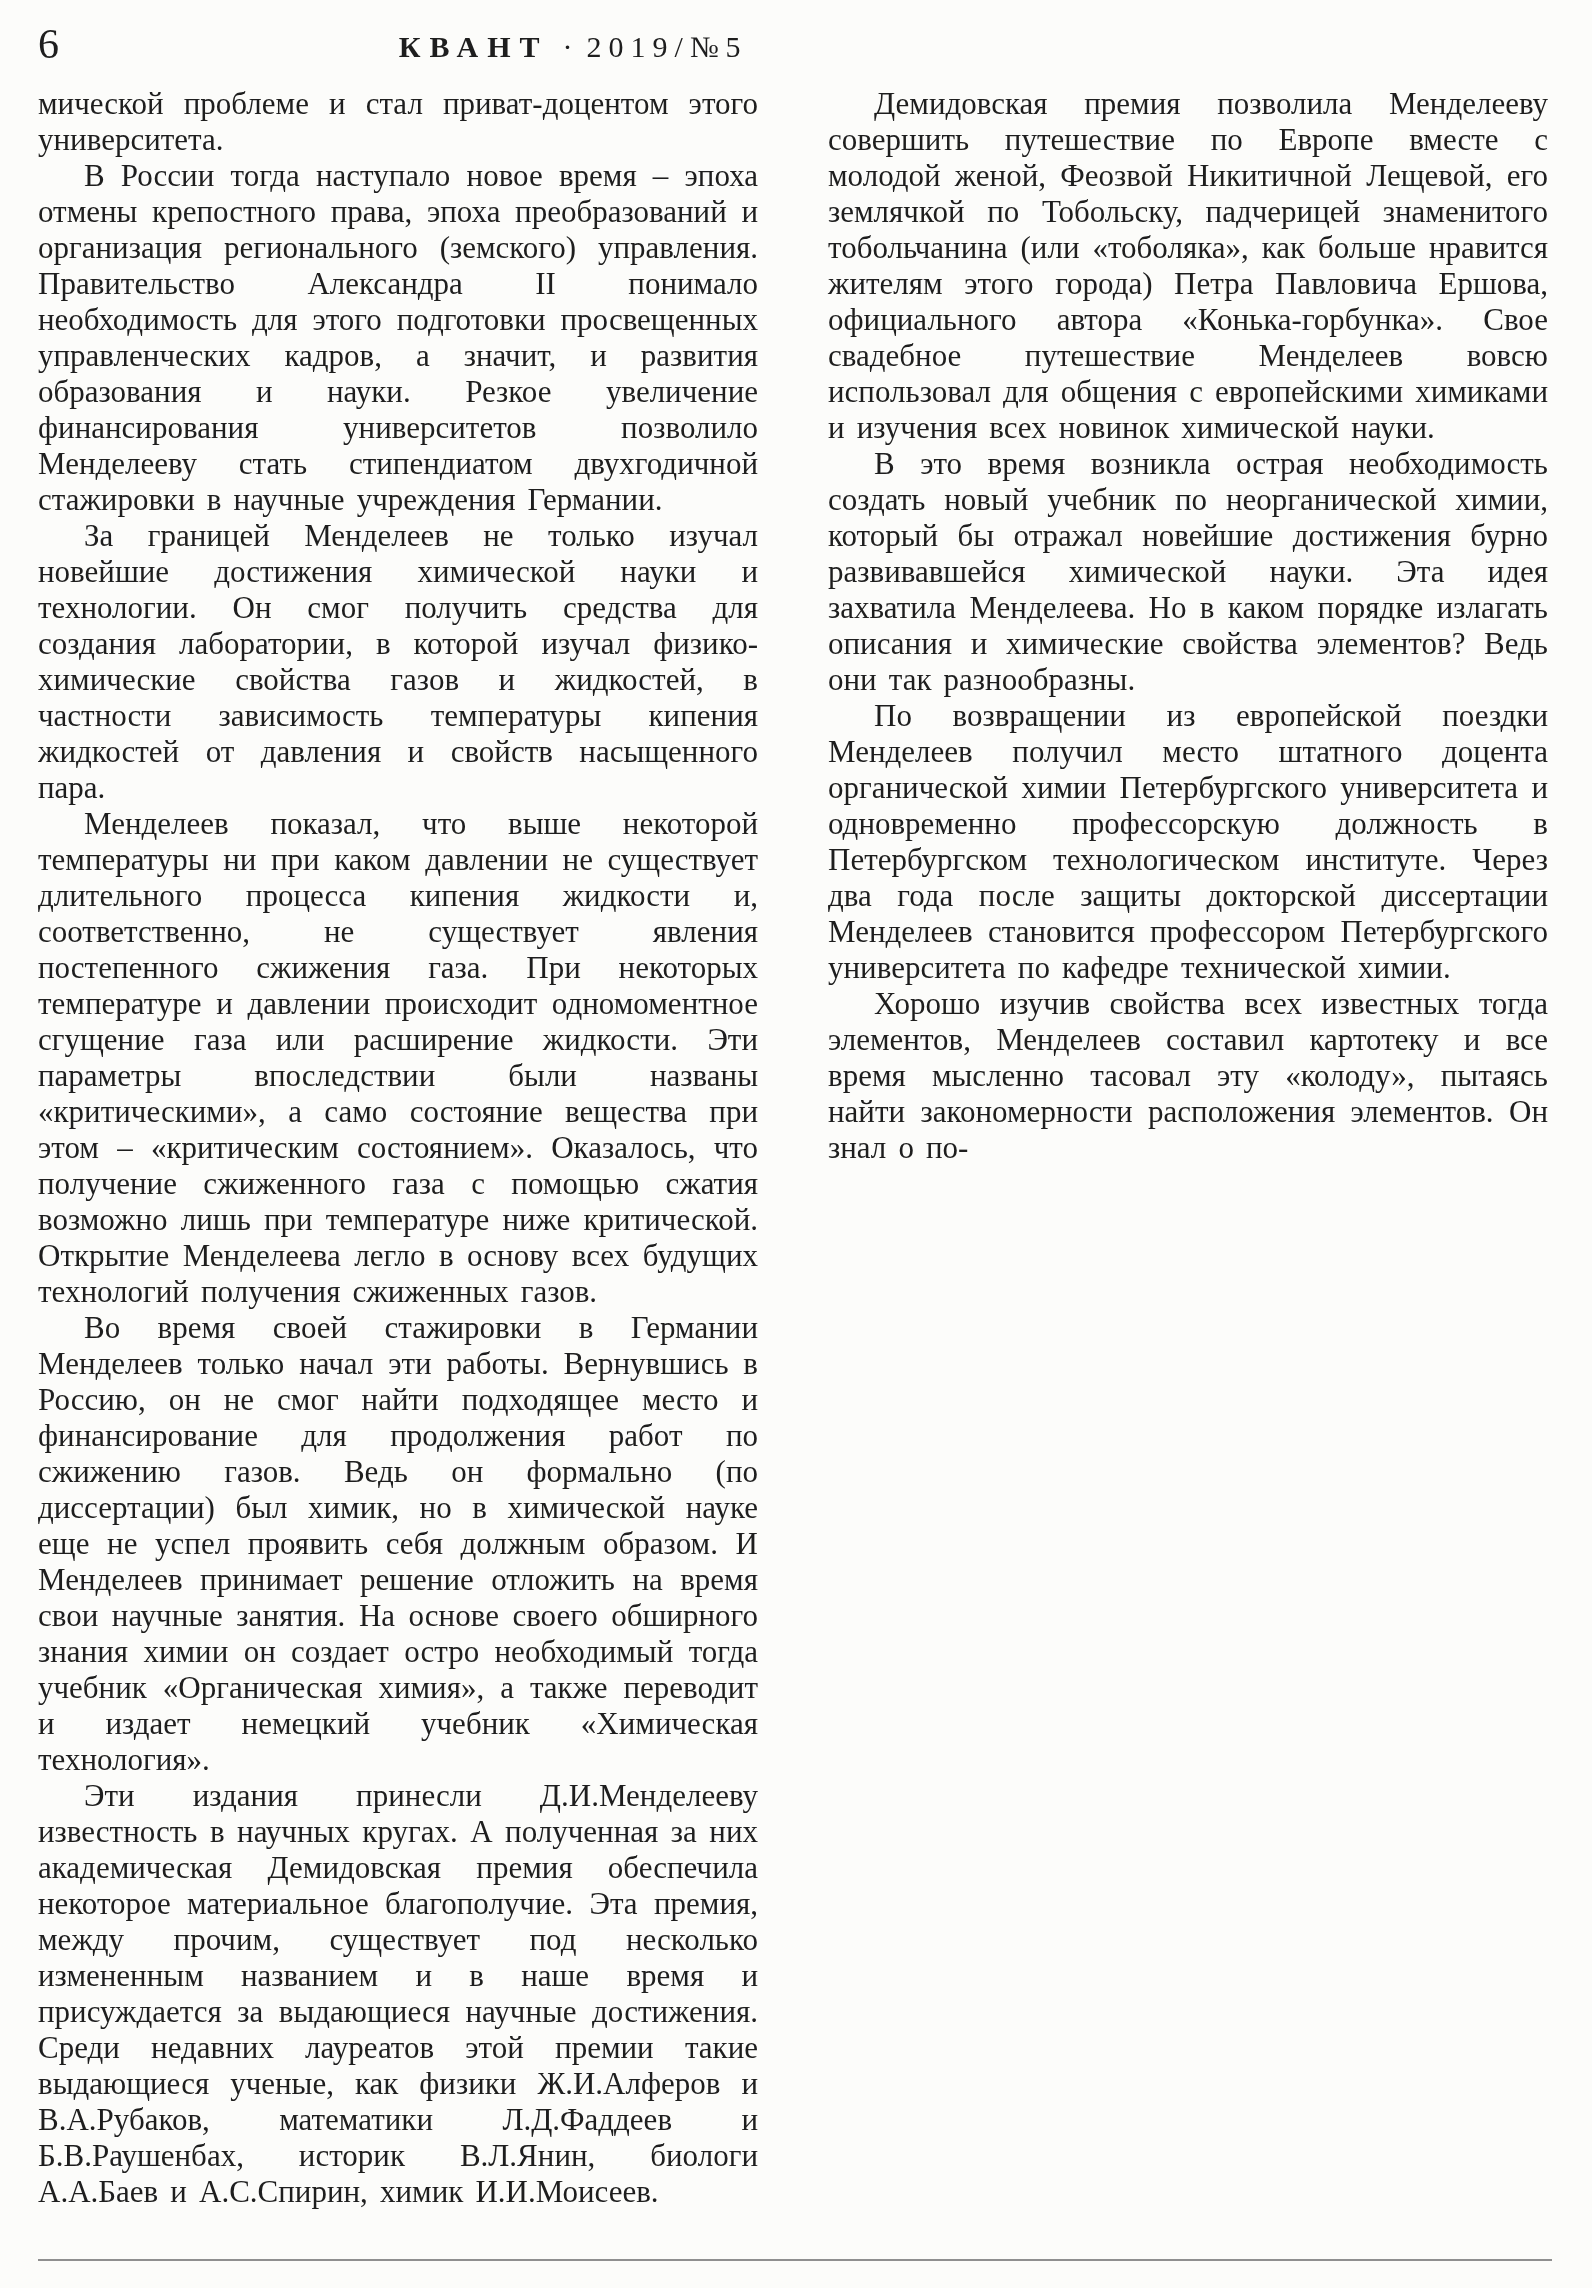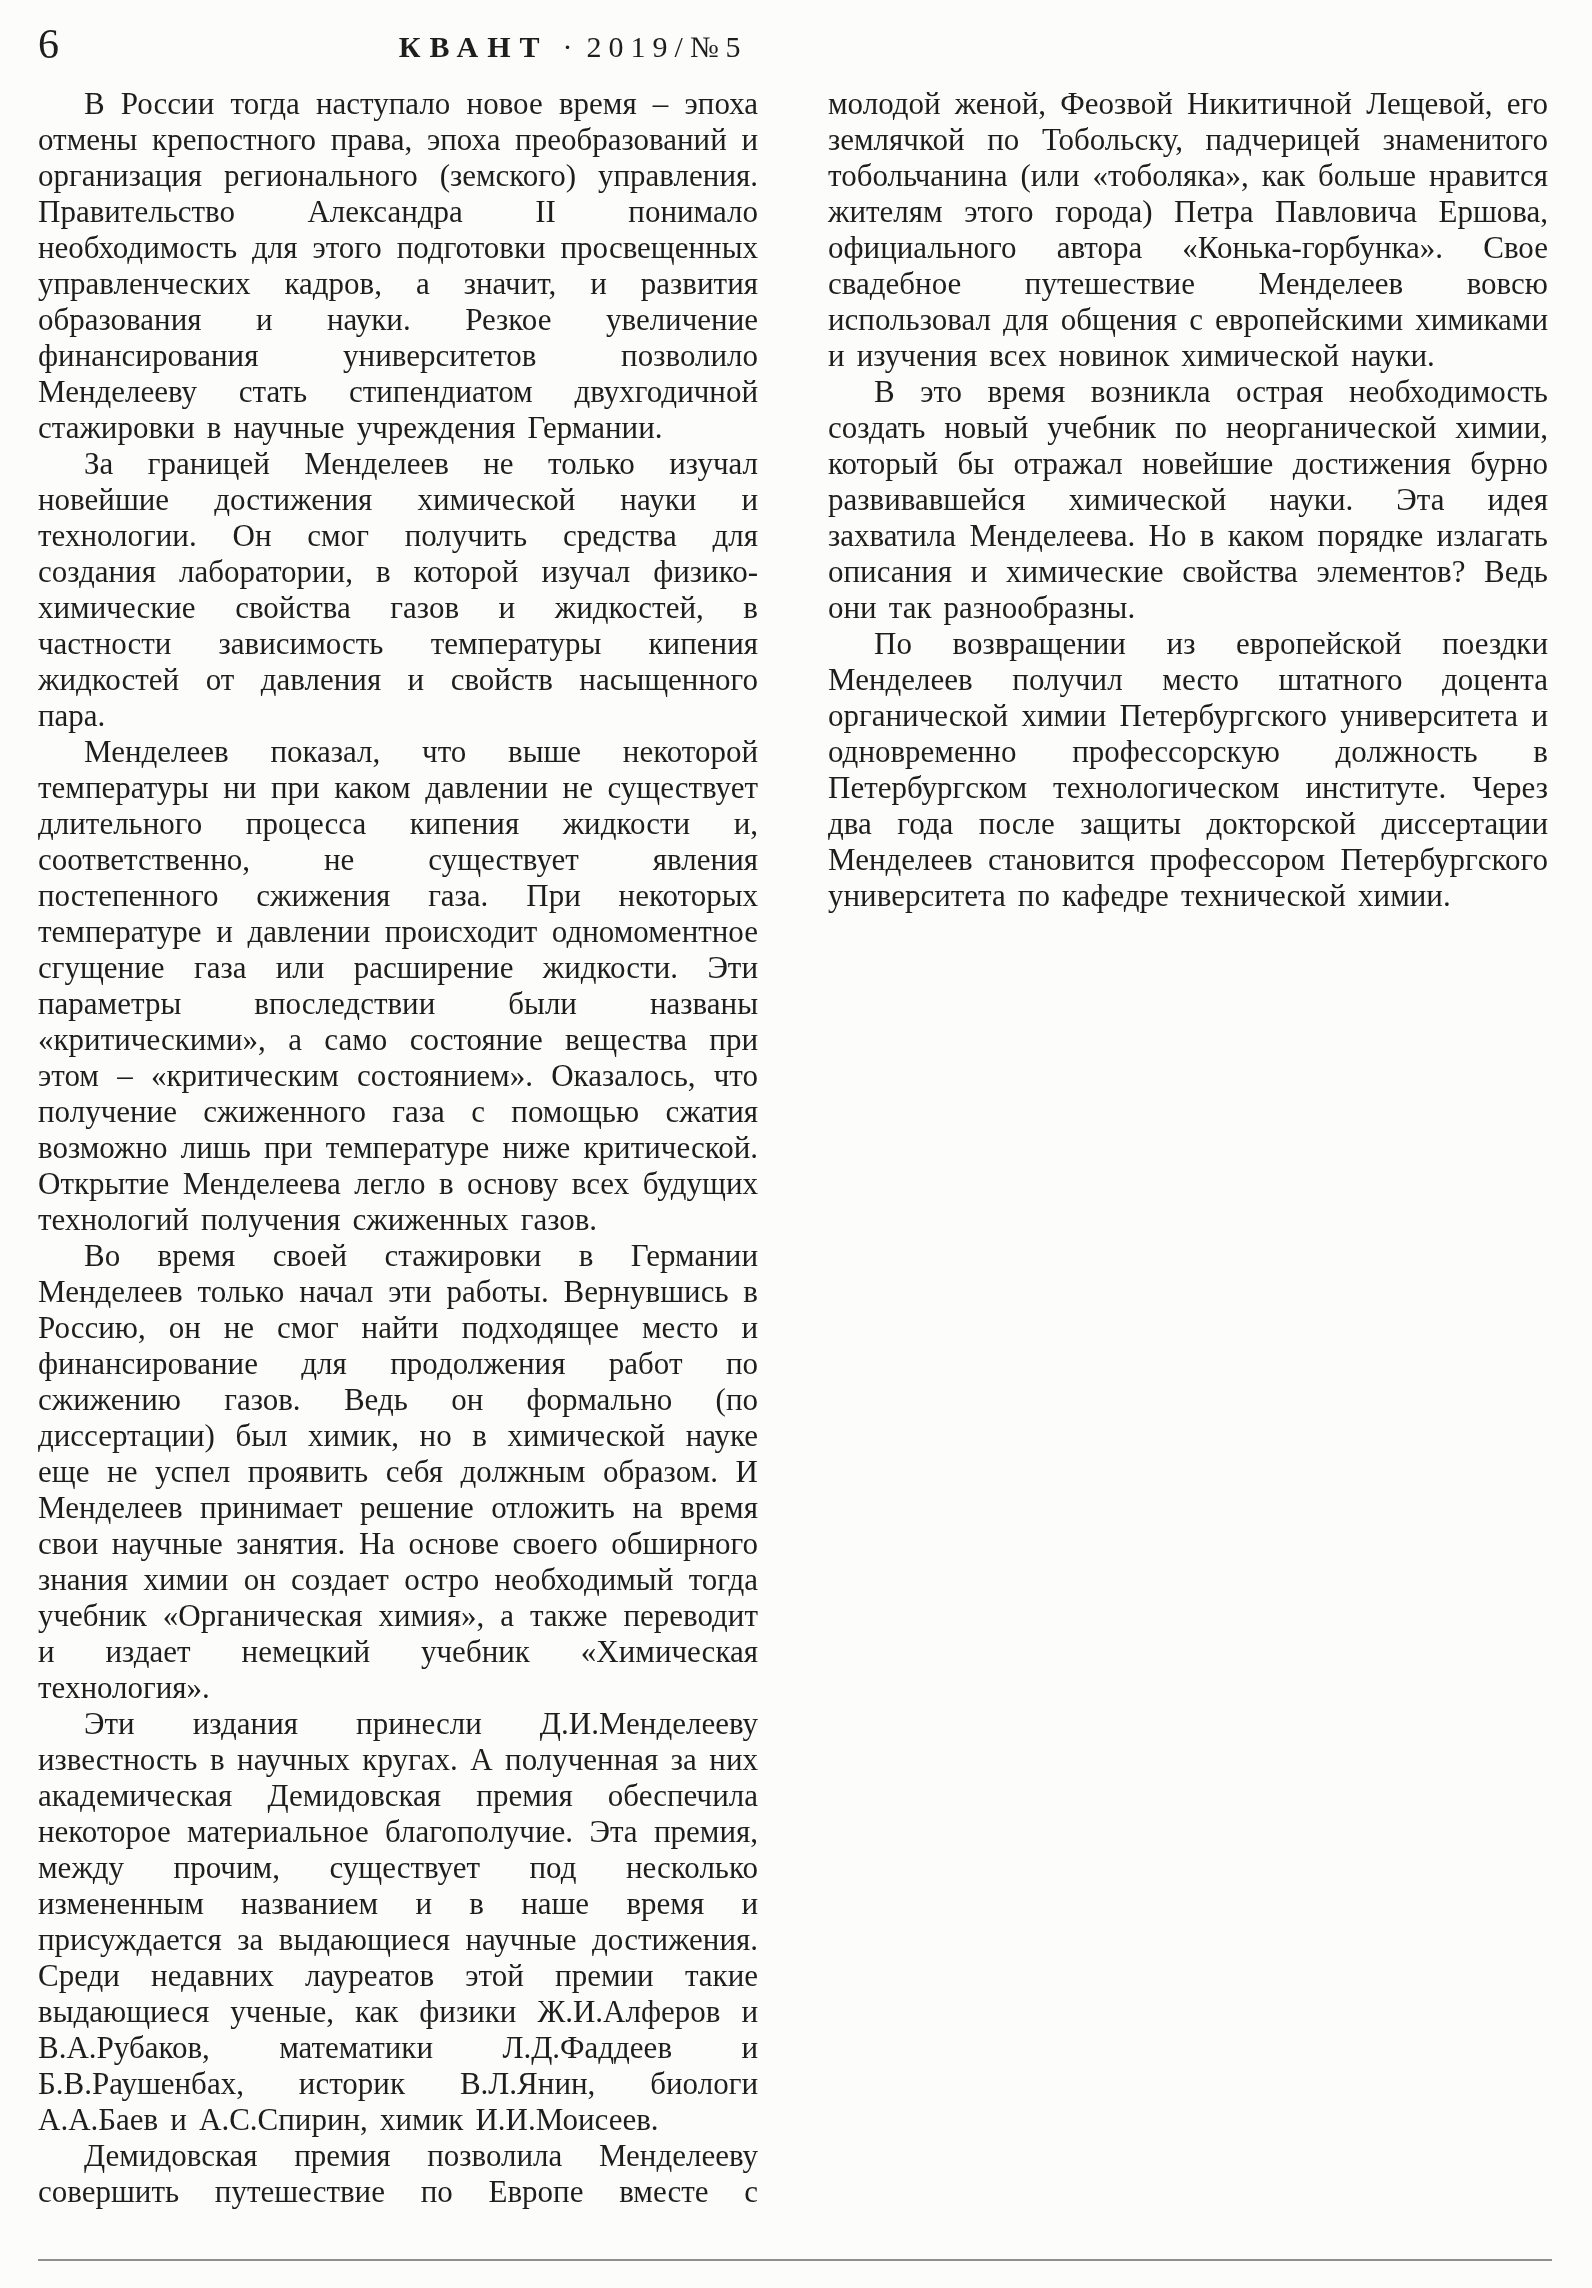--- a/index.html
+++ b/index.html
@@ -82,24 +82,26 @@
 <body>
 
 <header class="header">
   <div class="page-number">6</div>
   <div class="running-head">
     <span class="journal-title">КВАНТ</span><span class="head-sep">·</span><span class="issue">2019/№5</span>
   </div>
 </header>
 
 <main class="body-text" id="article-body">
+    <p class="no-indent">мической проблеме и стал приват-доцентом этого университета.</p>
     <p>В России тогда наступало новое время – эпоха отмены крепостного права, эпоха преобразований и организация регионального (земского) управления. Правительство Александра II понимало необходимость для этого подготовки просвещенных управленческих кадров, а значит, и развития образования и науки. Резкое увеличение финансирования университетов позволило Менделееву стать стипендиатом двухгодичной стажировки в научные учреждения Германии.</p>
     <p>За границей Менделеев не только изучал новейшие достижения химической науки и технологии. Он смог получить средства для создания лаборатории, в которой изучал физико-химические свойства газов и жидкостей, в частности зависимость температуры кипения жидкостей от давления и свойств насыщенного пара.</p>
     <p>Менделеев показал, что выше некоторой температуры ни при каком давлении не существует длительного процесса кипения жидкости и, соответственно, не существует явления постепенного сжижения газа. При некоторых температуре и давлении происходит одномоментное сгущение газа или расширение жидкости. Эти параметры впоследствии были названы «критическими», а само состояние вещества при этом – «критическим состоянием». Оказалось, что получение сжиженного газа с помощью сжатия возможно лишь при температуре ниже критической. Открытие Менделеева легло в основу всех будущих технологий получения сжиженных газов.</p>
     <p>Во время своей стажировки в Германии Менделеев только начал эти работы. Вернувшись в Россию, он не смог найти подходящее место и финансирование для продолжения работ по сжижению газов. Ведь он формально (по диссертации) был химик, но в химической науке еще не успел проявить себя должным образом. И Менделеев принимает решение отложить на время свои научные занятия. На основе своего обширного знания химии он создает остро необходимый тогда учебник «Органическая химия», а также переводит и издает немецкий учебник «Химическая технология».</p>
     <p>Эти издания принесли Д.И.Менделееву известность в научных кругах. А полученная за них академическая Демидовская премия обеспечила некоторое материальное благополучие. Эта премия, между прочим, существует под несколько измененным названием и в наше время и присуждается за выдающиеся научные достижения. Среди недавних лауреатов этой премии такие выдающиеся ученые, как физики Ж.И.Алферов и В.А.Рубаков, математики Л.Д.Фаддеев и Б.В.Раушенбах, историк В.Л.Янин, биологи А.А.Баев и А.С.Спирин, химик И.И.Моисеев.</p>
     <p>Демидовская премия позволила Менделееву совершить путешествие по Европе вместе с молодой женой, Феозвой Никитичной Лещевой, его землячкой по Тобольску, падчерицей знаменитого тобольчанина (или «тоболяка», как больше нравится жителям этого города) Петра Павловича Ершова, официального автора «Конька-горбунка». Свое свадебное путешествие Менделеев вовсю использовал для общения с европейскими химиками и изучения всех новинок химической науки.</p>
     <p>В это время возникла острая необходимость создать новый учебник по неорганической химии, который бы отражал новейшие достижения бурно развивавшейся химической науки. Эта идея захватила Менделеева. Но в каком порядке излагать описания и химические свойства элементов? Ведь они так разнообразны.</p>
     <p>По возвращении из европейской поездки Менделеев получил место штатного доцента органической химии Петербургского университета и одновременно профессорскую должность в Петербургском технологическом институте. Через два года после защиты докторской диссертации Менделеев становится профессором Петербургского университета по кафедре технической химии.</p>
+    <p>Хорошо изучив свойства всех известных тогда элементов, Менделеев составил картотеку и все время мысленно тасовал эту «колоду», пытаясь найти закономерности расположения элементов. Он знал о по-</p>
   </main>
 
 <div class="footer-rule"></div>
 
 
 </body></html>

